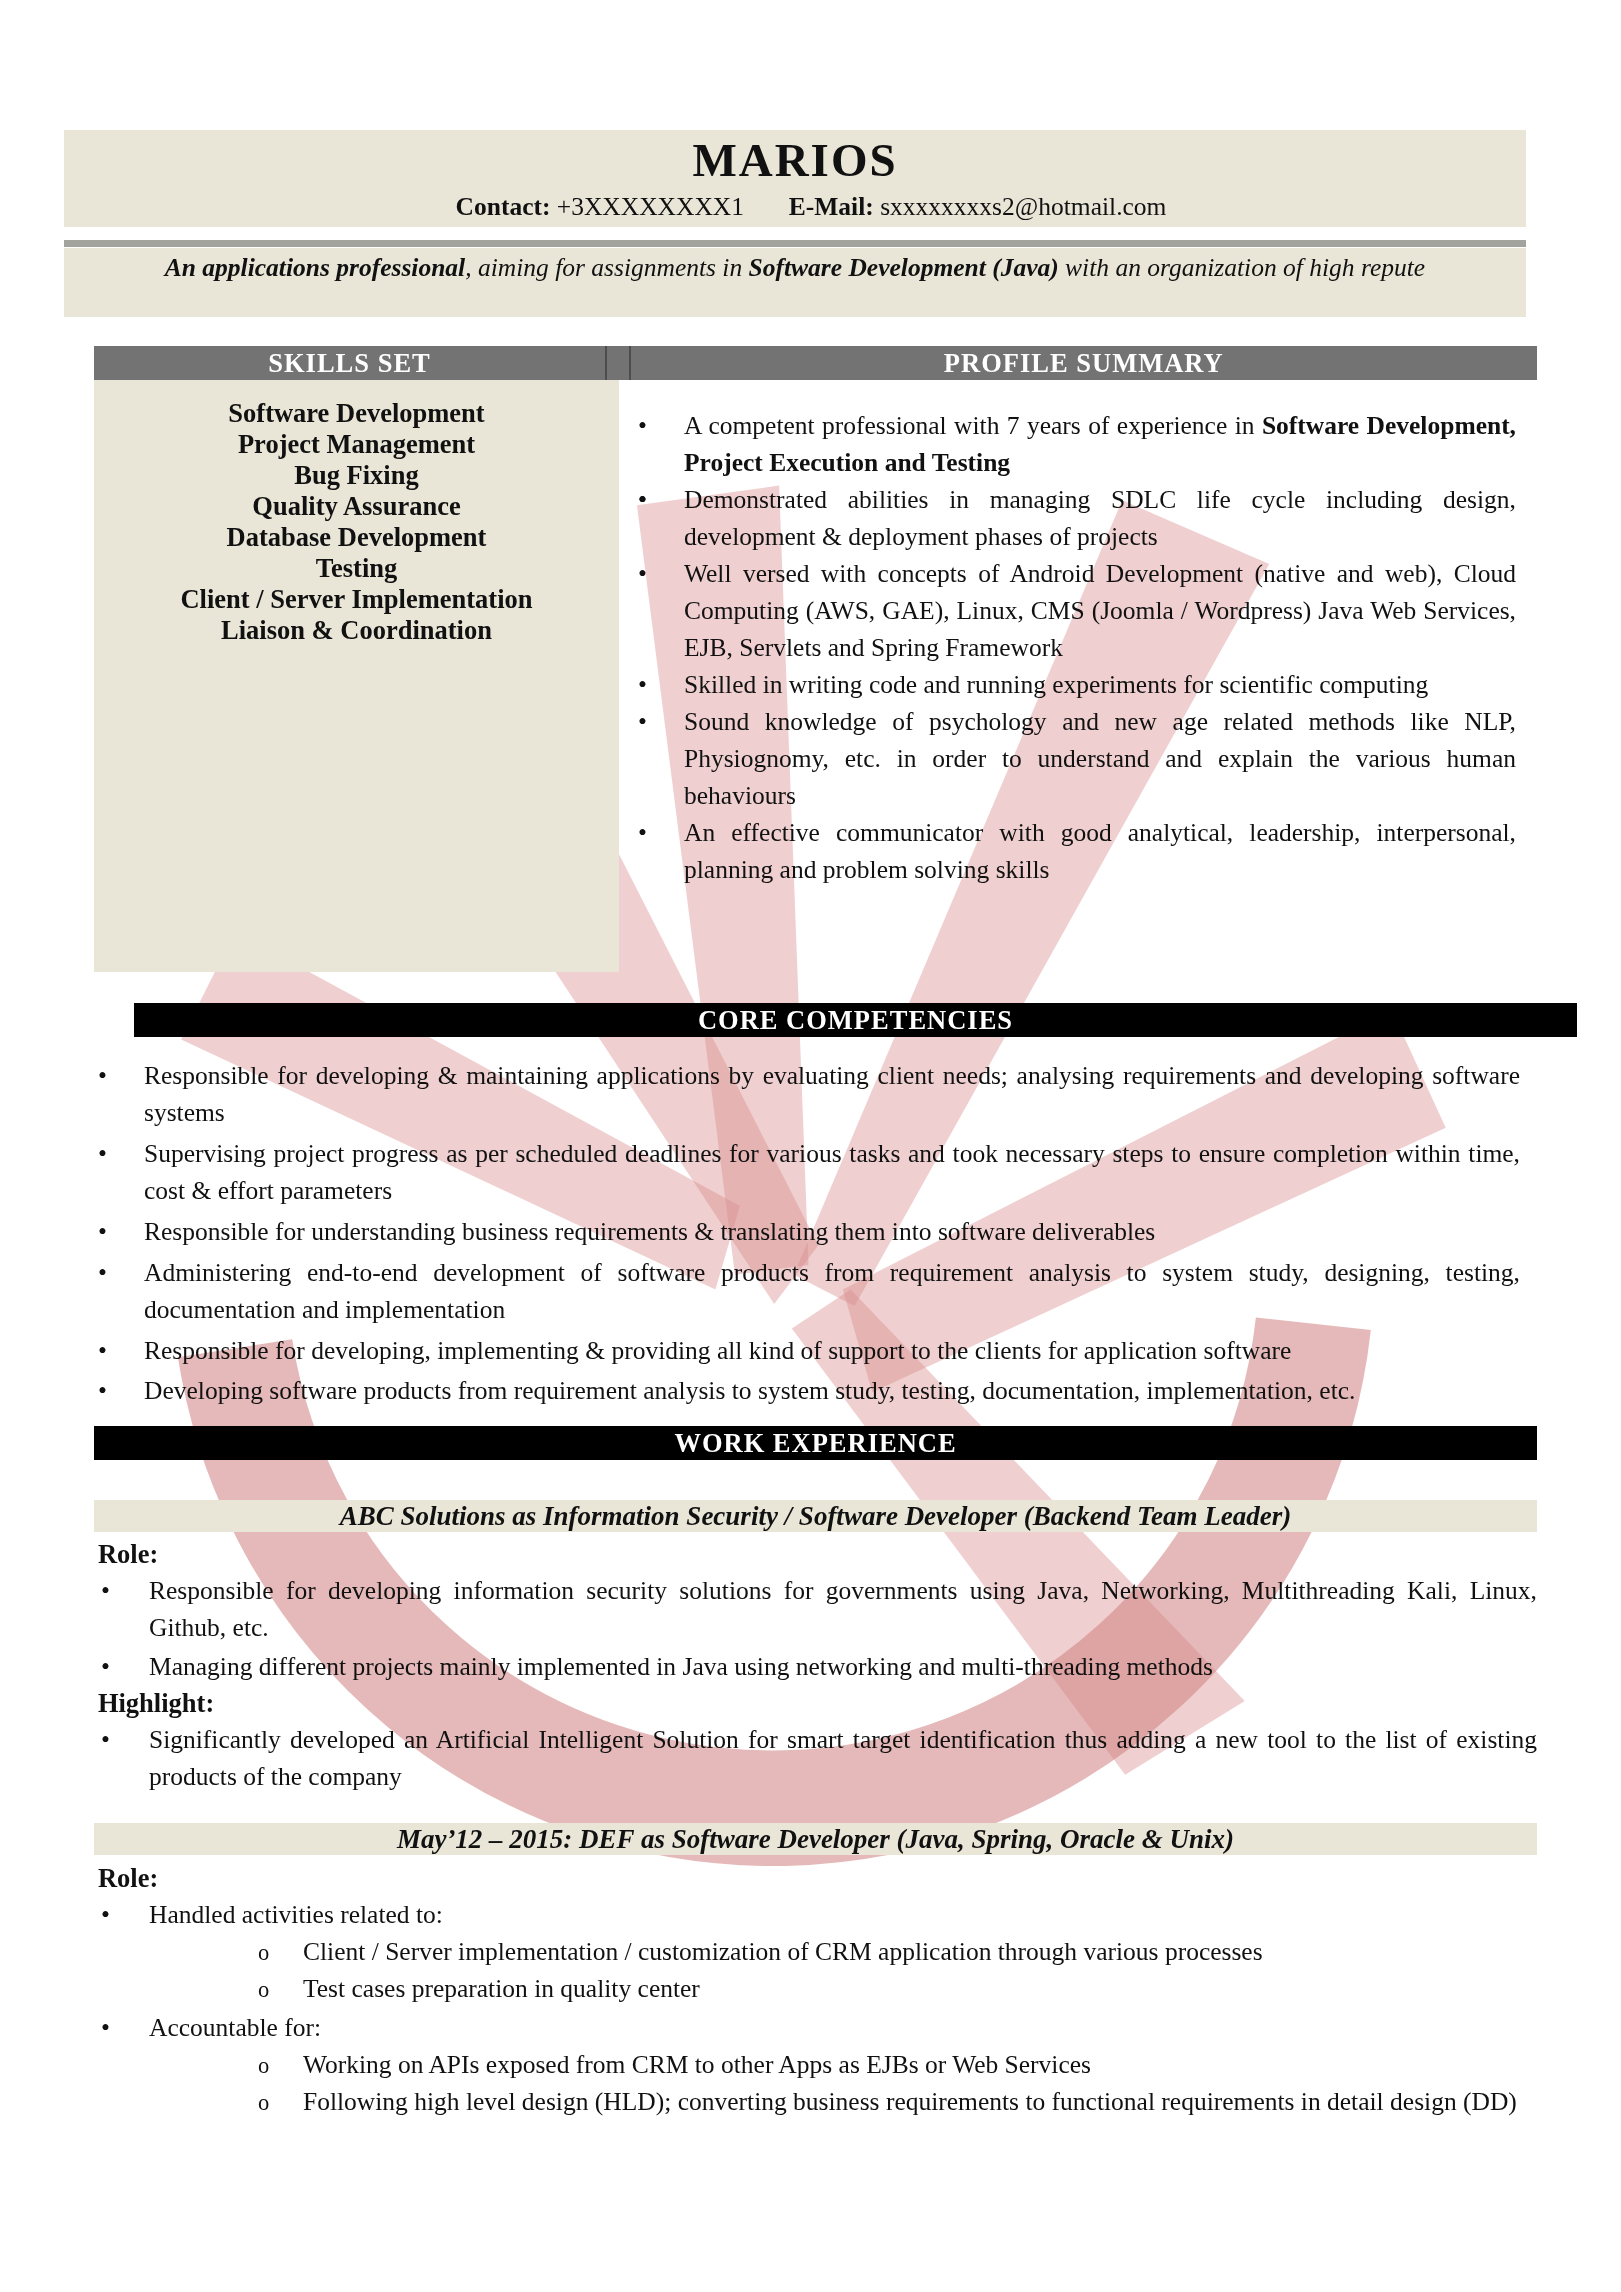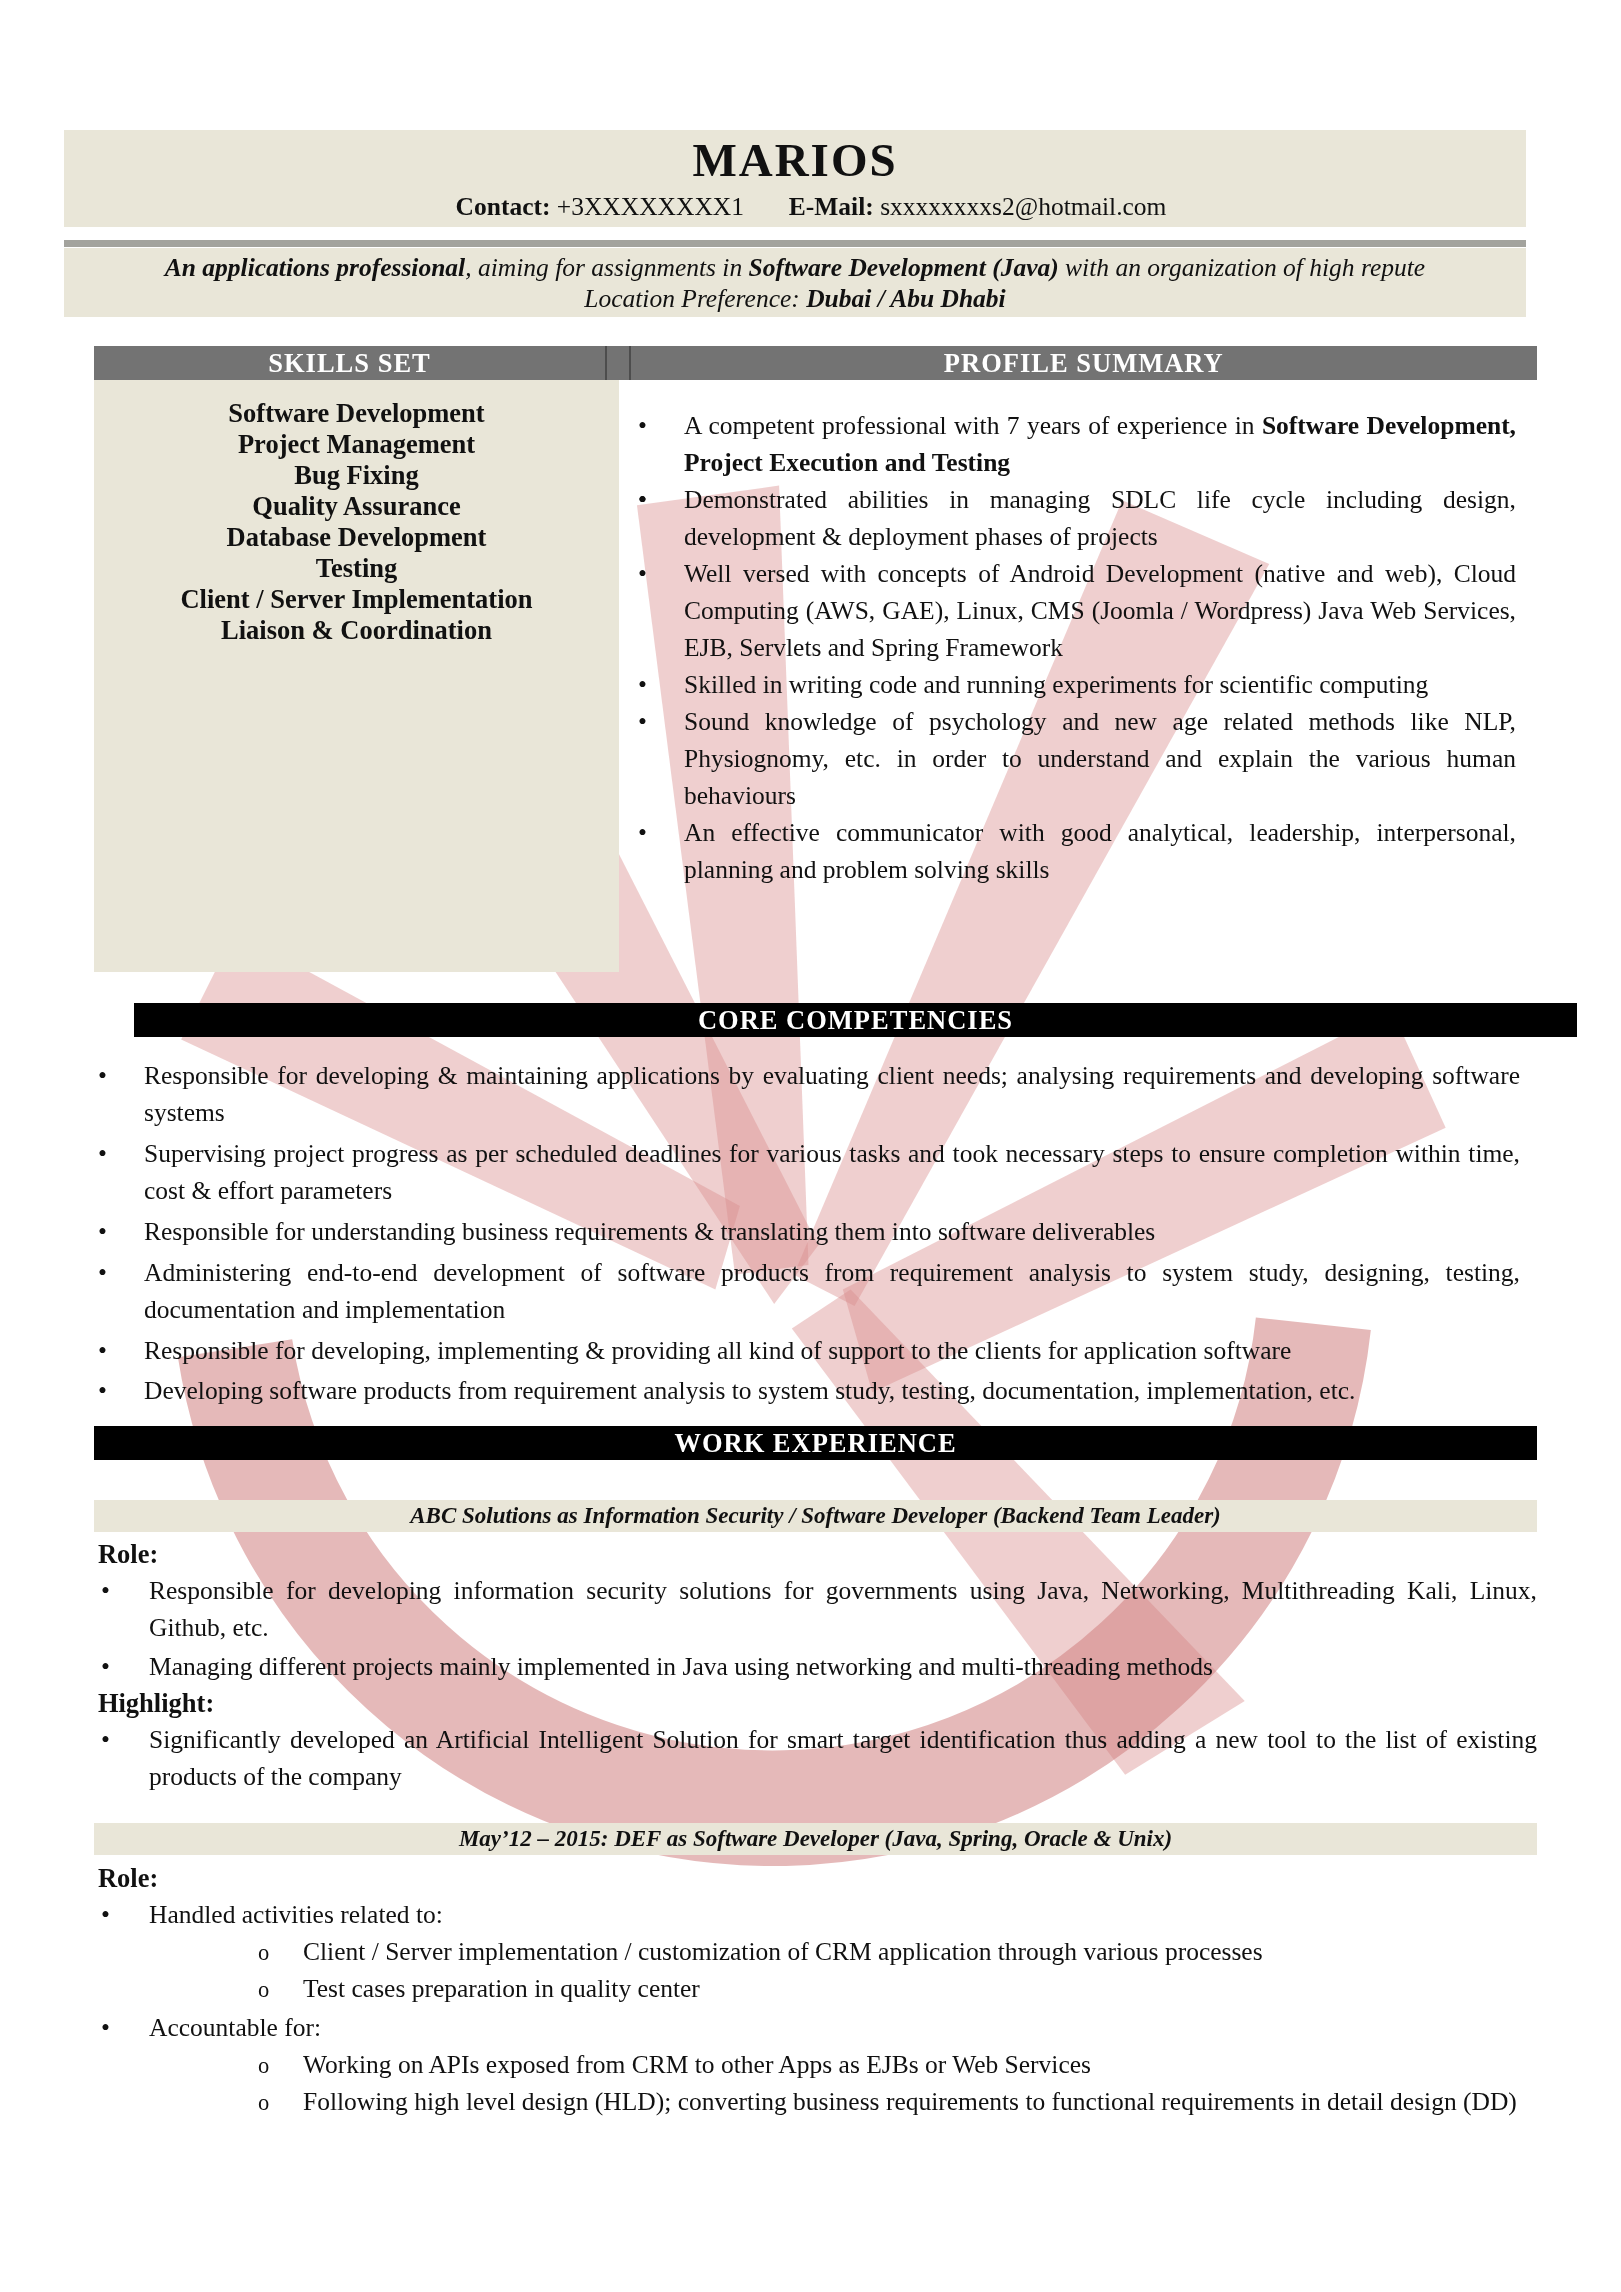--- a/index.html
+++ b/index.html
@@ -41,21 +41,21 @@
   ul.blist>li>.dot{position:absolute;left:3.9px;top:0;font-size:25.5px;}
   
   .core-bar{left:94px;top:1003px;width:1443px;height:34px;margin-left:40px;}
   .core-list{left:94px;top:1057px;width:1426px;z-index:1;}
   .core-list>li{padding-left:55px;margin-bottom:3.9px;}
   .core-list>li>.dot{left:6.9px;}
   
   .work-bar{left:94px;top:1426px;width:1443px;height:34px;}
   .work-content{left:94px;top:1478px;width:1443px;z-index:1;}
   .job-heading{height:32px;background:#e9e6d8;text-align:center;font-weight:bold;font-style:italic;
-    font-size:23px;line-height:32px;margin:21.6px 0 8.8px 0;}
+    font-size:27px;line-height:32px;margin:21.6px 0 8.8px 0;}
   .job-heading.second{margin-top:28px;}
   .sub-label{font-size:26.5px;font-weight:bold;line-height:29px;margin:3.9px 0 2.9px 3.9px;}
   .work-content ul.blist>li{padding-left:55px;margin-bottom:2px;}
   .work-content ul.blist>li>.dot{left:6.9px;}
   ul.sublist{list-style:none;margin:0;padding:0;}
   ul.sublist>li{position:relative;padding-left:154px;font-size:25.5px;line-height:37px;text-align:justify;}
   ul.sublist>li>.circ{position:absolute;left:109px;top:1px;font-size:22.5px;}
 </style>
 </head>
 <body>
@@ -79,21 +79,20 @@
     <span>+3XXXXXXXX1</span>&nbsp;
     <b>E-Mail:</b>
     <span>sxxxxxxxxs2@hotmail.com</span>
   </div>
 </div>
 
 <div class="abs rule"></div>
 
 <div class="abs statement">
   <div><b>An applications professional</b><span>, aiming for assignments in </span><b>Software Development (Java)</b><span> with an organization of high repute</span></div>
-  <div><span>Location Preference: </span><b>Dubai / Abu Dhabi</b></div>
 </div>
 
 <div class="abs cols-header">
   <div class="cell cell-skills">SKILLS SET</div>
   <div class="seam"></div>
   <div class="cell cell-profile">PROFILE SUMMARY</div>
 </div>
 
 <div class="abs skills-panel" id="skills-panel">
     <div class="skill">Software Development</div>

